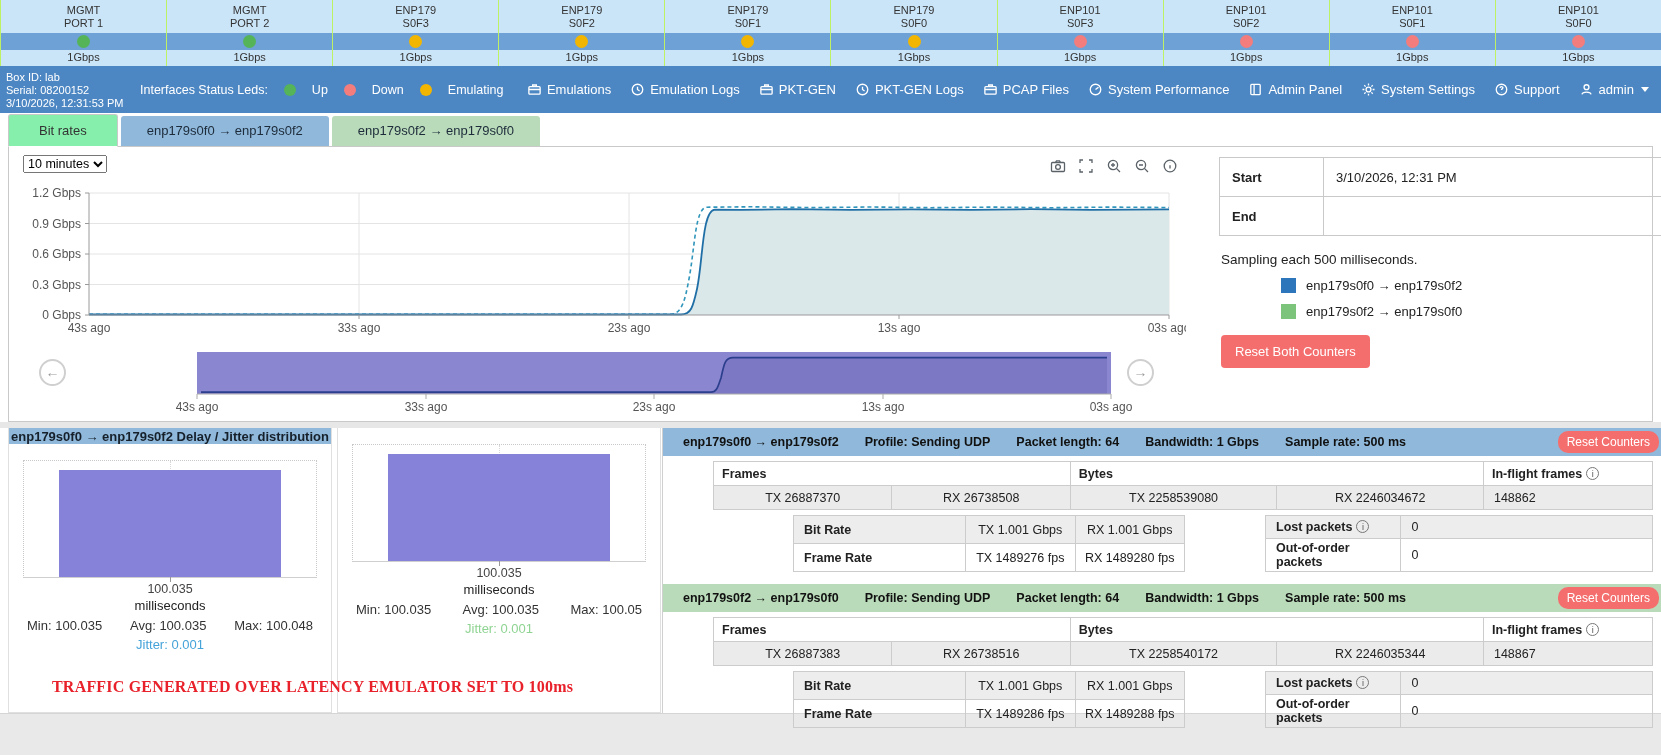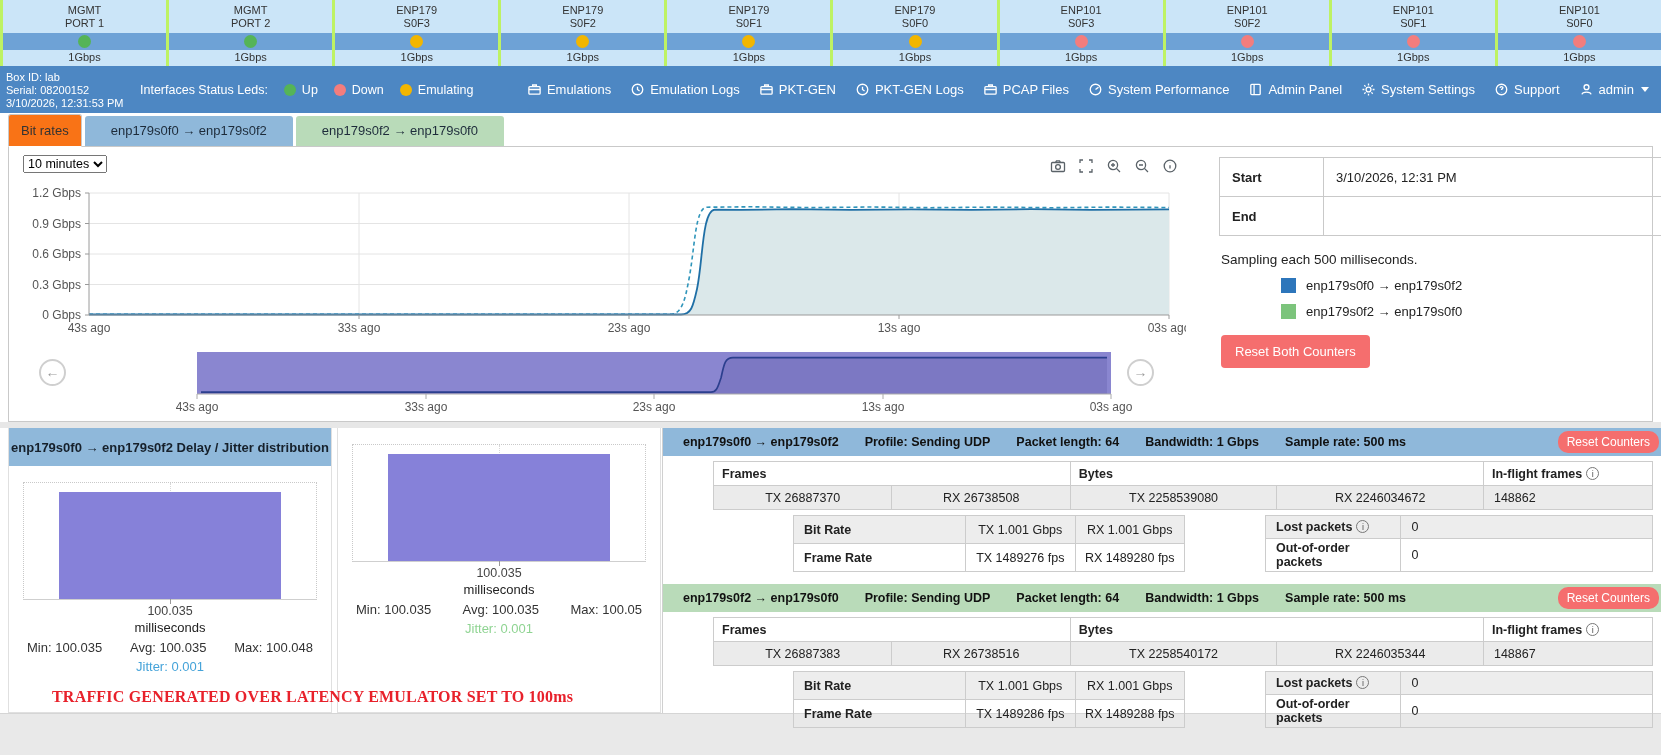--- a/index.html
+++ b/index.html
@@ -7,47 +7,47 @@
          font-family:"Liberation Sans", sans-serif; color:#222; }
 
   
   .top { display:flex; height:66px; background:#4d87c3; }
   .brand { width:137px; position:relative; flex:none; }
   .brand-title { text-align:right; padding:4px 8px 0 0; color:#f2a51f; font-weight:700; font-size:13.5px; }
   .brand-title sup { font-size:8px; }
   .brand-sub { text-align:right; padding-right:8px; color:#fff; font-size:9.5px; letter-spacing:.4px; }
   .raptor { position:absolute; right:6px; bottom:1px; }
   .ports { flex:1; display:flex; }
-  .port { flex:1; display:flex; flex-direction:column; border-left:3px solid #bef264; cursor:pointer; }
+  .port { flex:1; display:flex; flex-direction:column; border-left:1px solid #bef264; cursor:pointer; }
   .port-name { background:#cbe5f8; height:33px; text-align:center; font-size:11px; color:#333;
                display:flex; flex-direction:column; justify-content:center; line-height:13px; }
   .port-led-row { background:#6ea2d6; height:17px; display:flex; align-items:center; justify-content:center; }
   .port-rate { background:#cbe5f8; flex:1; text-align:center; font-size:11px; color:#333; padding-top:1px; }
   .led { width:13px; height:13px; border-radius:50%; display:inline-block; flex:none; }
   .led[data-led="up"] { background:#55b457; }
   .led[data-led="down"] { background:#f37d7d; }
   .led[data-led="emulating"] { background:#f2b600; }
 
   
   .navbar { height:47px; background:#4d87c3; position:relative; display:flex; align-items:center; color:#fff; }
   .sysinfo { position:absolute; left:6px; top:5px; font-size:11px; line-height:13px; color:#fff; }
   .led-legend { margin-left:140px; display:flex; align-items:center; gap:10px; font-size:12.5px; }
-  .led-legend .item { display:flex; align-items:center; gap:6px; margin-left:6px; }
+  .led-legend .item { display:flex; align-items:center; gap:16px; margin-left:6px; }
   .led-legend .led { width:12px; height:12px; }
   .mainnav { margin-left:auto; display:flex; align-items:center; gap:19px; padding-right:12px; font-size:13px; }
   .nav-link { display:flex; align-items:center; gap:5px; color:#fff; cursor:pointer; white-space:nowrap; }
   .nav-link svg { stroke:#fff; fill:none; stroke-width:1.4; }
   .caret { width:0; height:0; border-left:4px solid transparent; border-right:4px solid transparent;
            border-top:5px solid #fff; display:inline-block; margin-left:2px; }
 
   
   .tabs { height:33px; background:#fff; display:flex; align-items:flex-end; padding-left:8px; gap:3px; position:relative; z-index:3; }
   .tab { border-radius:3px 3px 0 0; font-size:13px; color:#1d2b3a; padding:0 26px; line-height:30px; height:30px; cursor:pointer; }
-  .tab.active { background:#f97316; border:1px solid #c9c9c9; border-bottom:1px solid #fff; height:33px; line-height:32px;
-                padding:0 12px; color:#333; margin-bottom:-1px; }
+  .tab.active { background:#86efac; border:1px solid #c9c9c9; border-bottom:1px solid #fff; height:33px; line-height:32px;
+                padding:0 30px; color:#333; margin-bottom:-1px; }
   .tab.blue { background:#8fb8da; }
   .tab.green { background:#b9dbb9; }
 
   
   .main-card { margin:0 8px; height:276px; border:1px solid #c9c9c9; background:#fff; position:relative; }
   .range-select { position:absolute; left:14px; top:8px; font-size:12.5px; font-family:"Liberation Sans",sans-serif; }
   .toolbar { position:absolute; left:1040px; top:10px; display:flex; gap:10px; }
   .tool-btn { width:18px; height:18px; color:#5a6268; cursor:pointer; display:flex; align-items:center; justify-content:center; }
   .tool-btn svg { stroke:currentColor; fill:none; stroke-width:1.3; }
   .main-chart { position:absolute; left:12px; top:38px; }
@@ -68,32 +68,32 @@
   .swatch.blue { background:#2d76bb; } .swatch.green { background:#7cc47c; }
   .reset-both { margin:16px 0 0 2px; background:#f56e6e; color:#fff; border:none; padding:9px 14px;
                 border-radius:4px; font-size:13px; cursor:pointer; font-family:"Liberation Sans",sans-serif; }
 
   .h-divider { height:6px; background:#e7e7e7; margin:0; }
 
   
   .bottom { display:flex; height:285px; background:#fff; }
   .bottom-left { width:663px; flex:none; position:relative; border-right:1px solid #d0d0d0; display:flex; gap:5px; padding-left:8px; }
   .dist-panel { width:324px; border:1px solid #e0e0e0; border-top:none; background:#fff; height:285px; }
-  .dist-head { height:38px; display:flex; align-items:center; justify-content:center; font-weight:700; font-size:13px; color:#16202b; }
+  .dist-head { height:16px; display:flex; align-items:center; justify-content:center; font-weight:700; font-size:13px; color:#16202b; }
   .dist-head.blue { background:#8fb8da; } .dist-head.green { background:#b9dbb9; }
   .dist-plot { height:118px; margin:16px 14px 4px 14px; border:1px dotted #c9c9c9; border-bottom:1px solid #cfcfcf; position:relative; }
   .dist-center-line { position:absolute; left:50%; top:0; bottom:0; border-left:1px dotted #d8d8d8; }
   .dist-bar { position:absolute; left:12%; right:12%; bottom:0; top:8%; background:#8681d9; }
   .dist-tick { position:absolute; left:50%; bottom:-5px; width:1px; height:5px; background:#999; }
   .dist-ticklabel { text-align:center; font-size:12.5px; color:#444; margin-top:4px; }
   .dist-unit { text-align:center; font-size:13px; color:#222; margin-top:2px; }
   .dist-stats { display:flex; justify-content:space-between; padding:0 18px; font-size:13px; color:#333; margin-top:5px; }
   .dist-jitter { text-align:center; font-size:13px; margin-top:4px; }
   .dist-jitter.blue { color:#45a3d9; } .dist-jitter.green { color:#8fd492; }
-  .traffic-note { position:absolute; left:52px; top:260px; font-family:"Liberation Serif",serif;
+  .traffic-note { position:absolute; left:52px; top:250px; font-family:"Liberation Serif",serif;
                   font-size:16px; font-weight:600; color:#e8212b; letter-spacing:.2px; white-space:nowrap; }
 
   .bottom-right { flex:1; padding-right:8px; }
   .stats-panel { margin-bottom:5px; }
   .stats-head { height:28px; display:flex; align-items:center; gap:26px; padding:0 8px 0 20px; font-size:12.5px; font-weight:700; color:#111; }
   .stats-head.blue { background:#8fb8da; } .stats-head.green { background:#b9dbb9; }
   .reset-counters { margin-left:auto; background:#f56e6e; color:#fff; border:none; border-radius:10px;
                     padding:4px 9px; font-size:12px; cursor:pointer; font-family:"Liberation Sans",sans-serif; }
   .stats-body { padding:5px 14px 7px 50px; }
   table.outer { width:100%; border-collapse:collapse; font-size:12.5px; }

